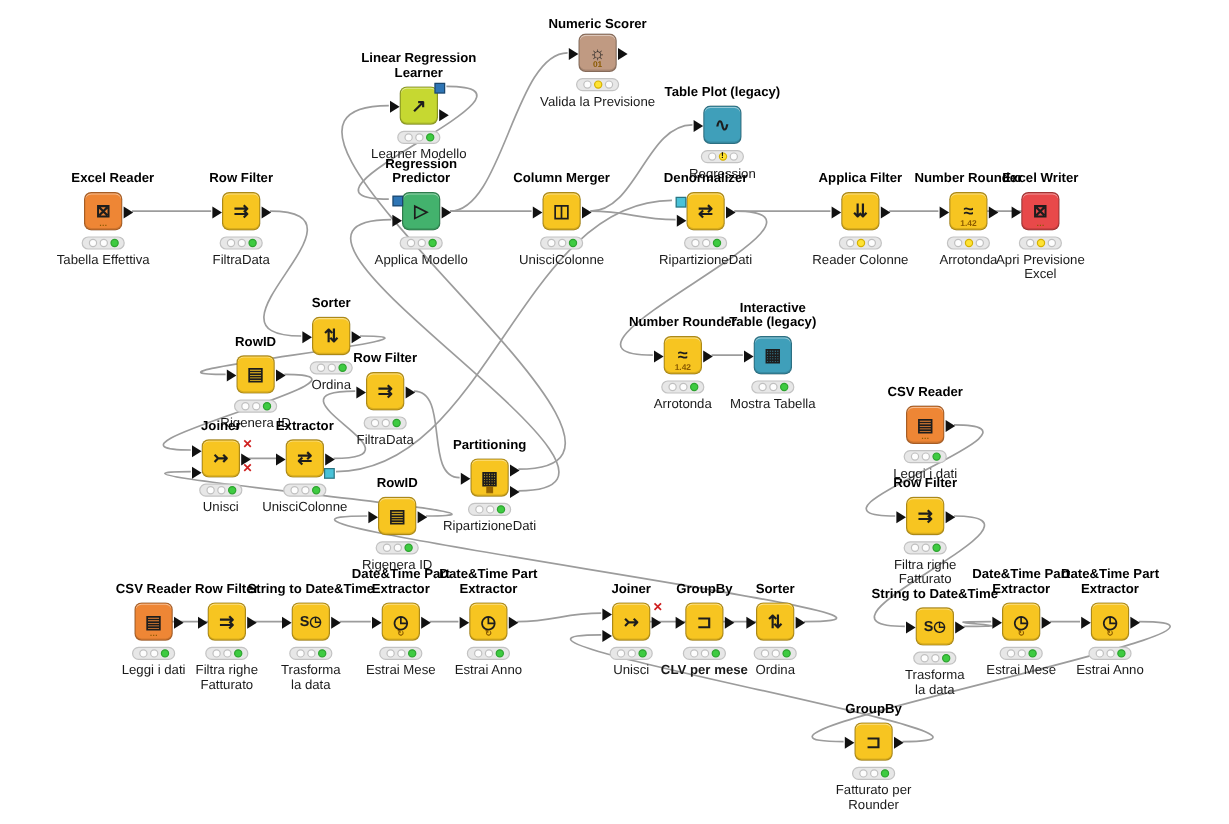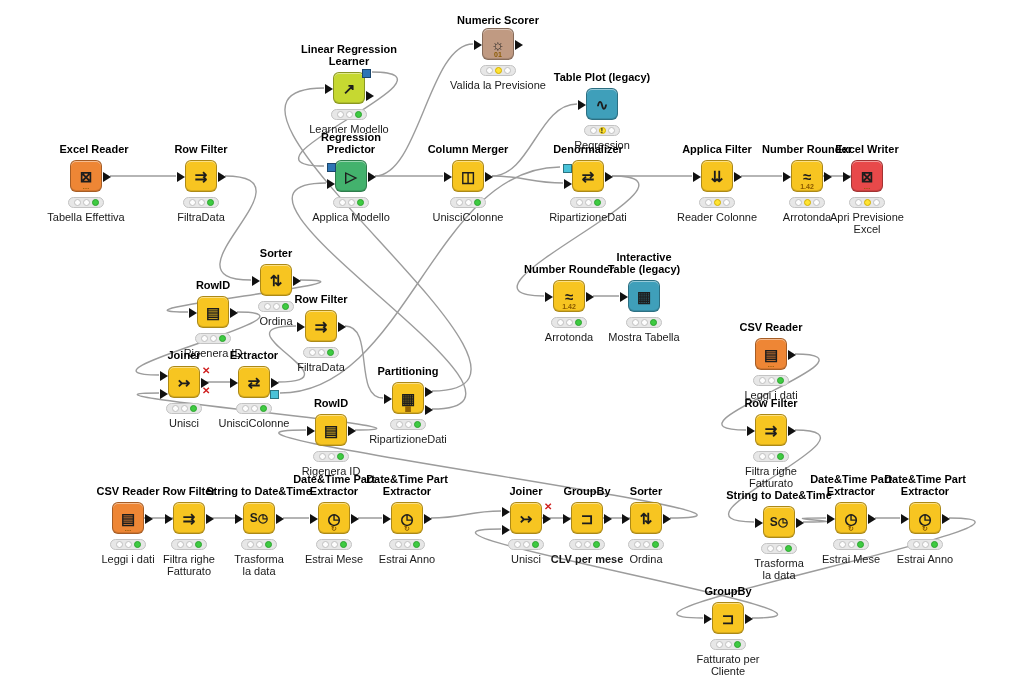--- a/index.html
+++ b/index.html
@@ -497,15 +497,15 @@
         <span class="glyph">⊐</span>
         <span class="tri in" style="top: 11px;"></span>
         <span class="tri out" style="top: 11px;"></span>
       </div>
       <div class="status" style="left: 710px; top: 639px;">
         <span class="dot"></span>
         <span class="dot"></span>
         <span class="dot on-green"></span>
       </div>
       <div class="nlabel" style="left: 658px; top: 653px;">Fatturato per
-Cliente</div>
+Rounder</div>
     </div>
 </div>
 
 </body></html>

